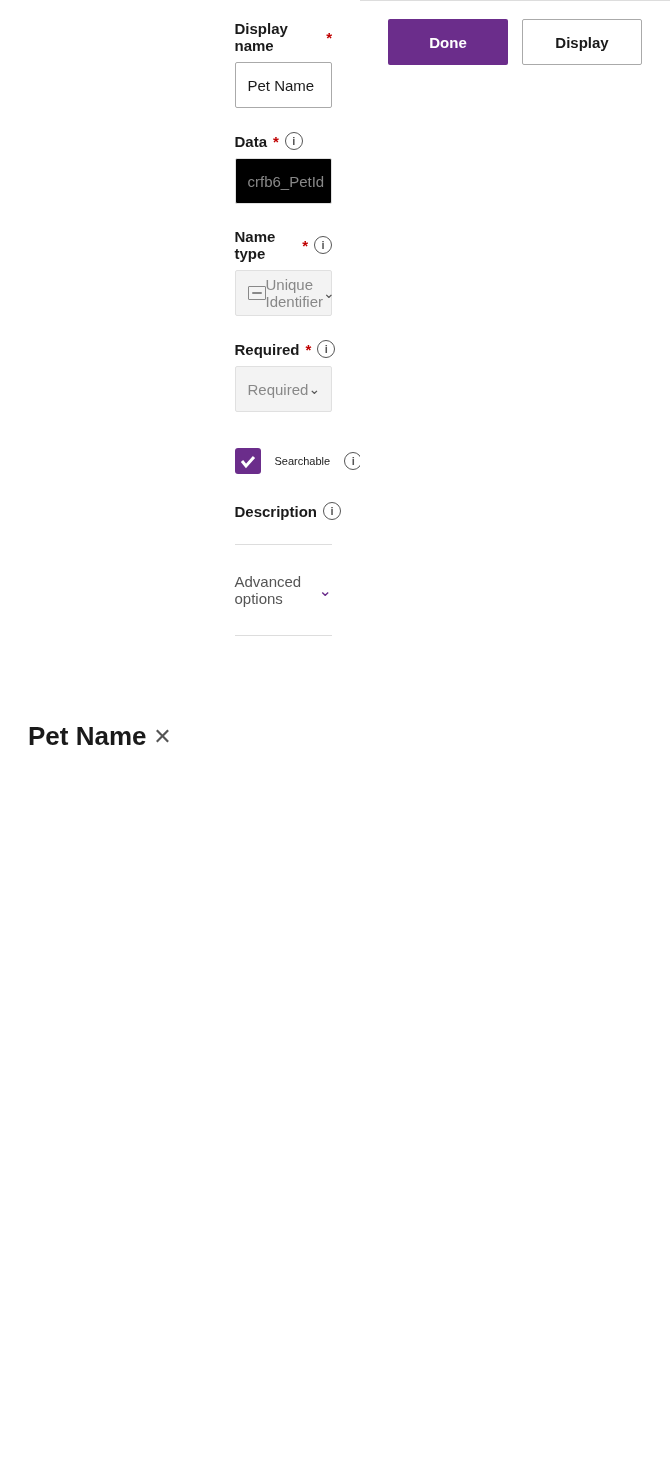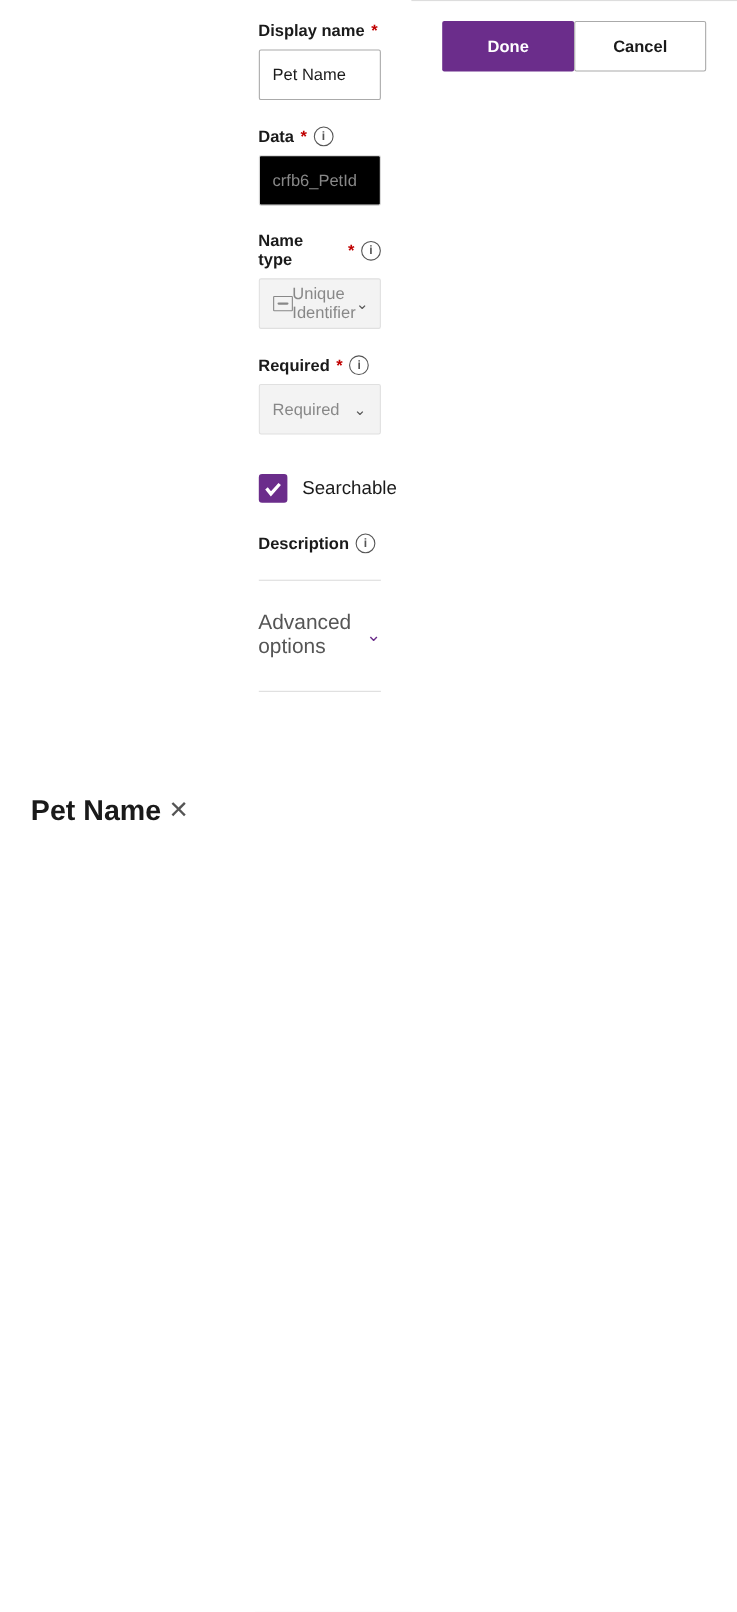--- a/index.html
+++ b/index.html
@@ -189,21 +189,21 @@
     .checkbox-checked svg {
       width: 16px;
       height: 16px;
       stroke: #fff;
       fill: none;
       stroke-width: 3;
     }
 
     .searchable-label {
       flex: 1;
-      font-size: 17px;
+      font-size: 11px;
       color: #1a1a1a;
     }
 
     .description-label {
       display: flex;
       align-items: center;
       gap: 6px;
       margin-bottom: 10px;
       font-size: 15px;
       font-weight: 600;
@@ -231,37 +231,38 @@
 
     .advanced-options-row {
       display: flex;
       align-items: center;
       justify-content: space-between;
       padding: 20px 0;
       cursor: pointer;
     }
 
     .advanced-options-label {
-      font-size: 19px;
+      font-size: 15px;
       color: #555;
     }
 
     .chevron-down-lg {
       color: #6b2d8b;
       font-size: 16px;
     }
 
     .spacer {
       flex: 1;
     }
 
     .panel-footer {
       border-top: 1px solid #ddd;
       padding: 18px 28px;
       display: flex;
+      gap: 14px;
       background: #fff;
     }
 
     .btn-done {
       background: #6b2d8b;
       color: #fff;
       border: none;
       border-radius: 2px;
       height: 46px;
       padding: 0 32px;
@@ -371,16 +372,16 @@
     </div>
 
     <div class="divider"></div>
 
     <div class="spacer"></div>
 
   </div>
 
   <div class="panel-footer">
     <button class="btn-done">Done</button>
-    <button class="btn-cancel">Cancel</button>
+    <button class="btn-cancel">Display</button>
   </div>
 
 </div>
 
 </body></html>

